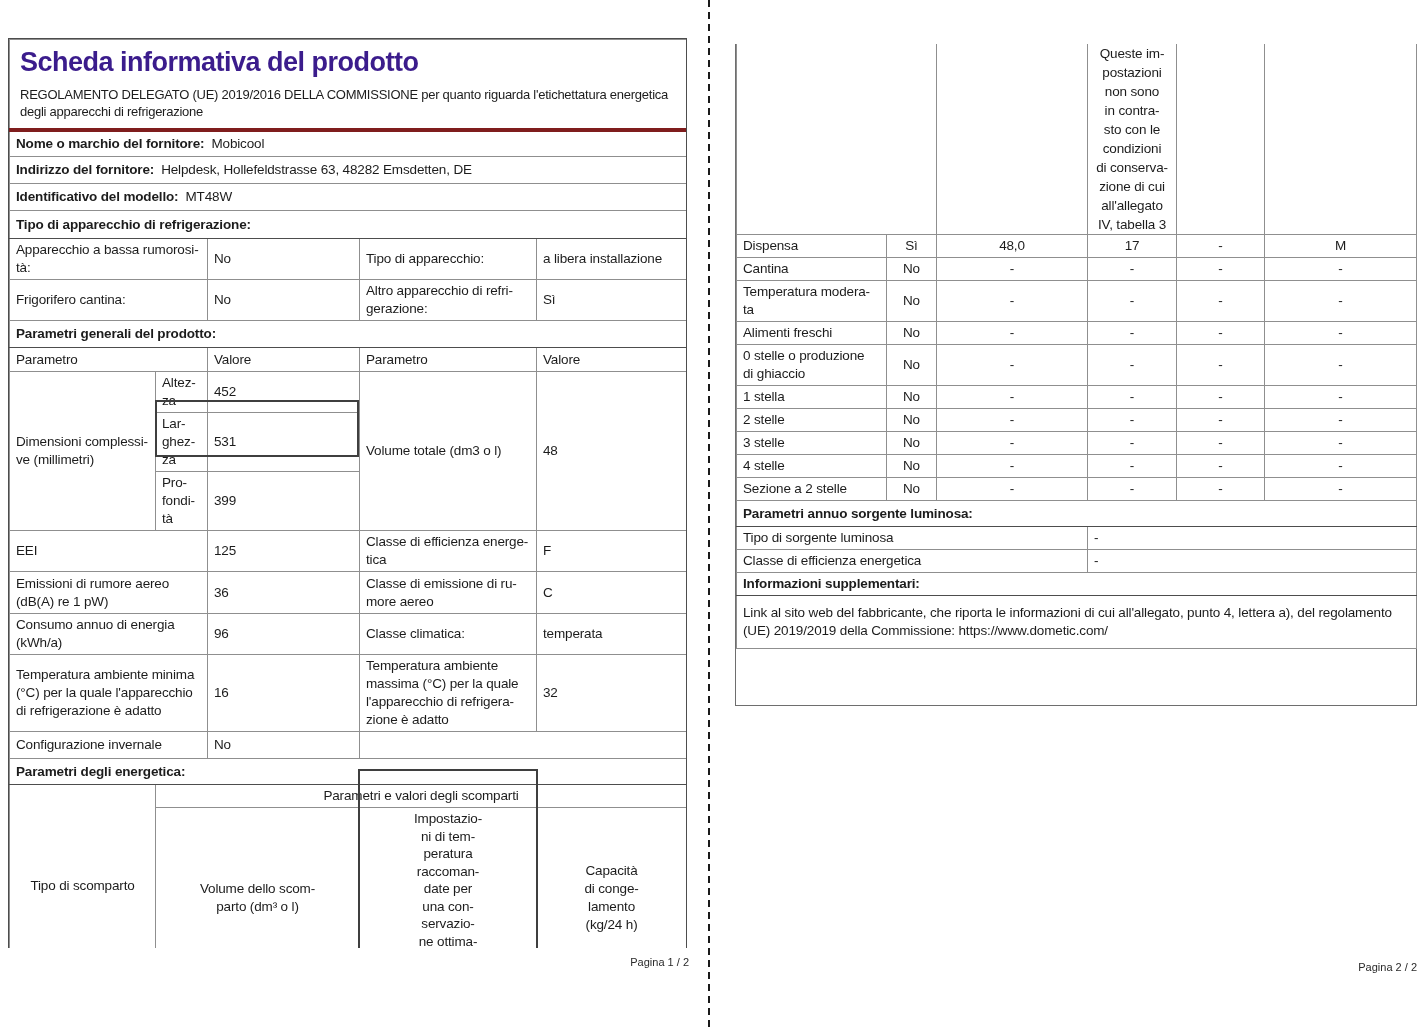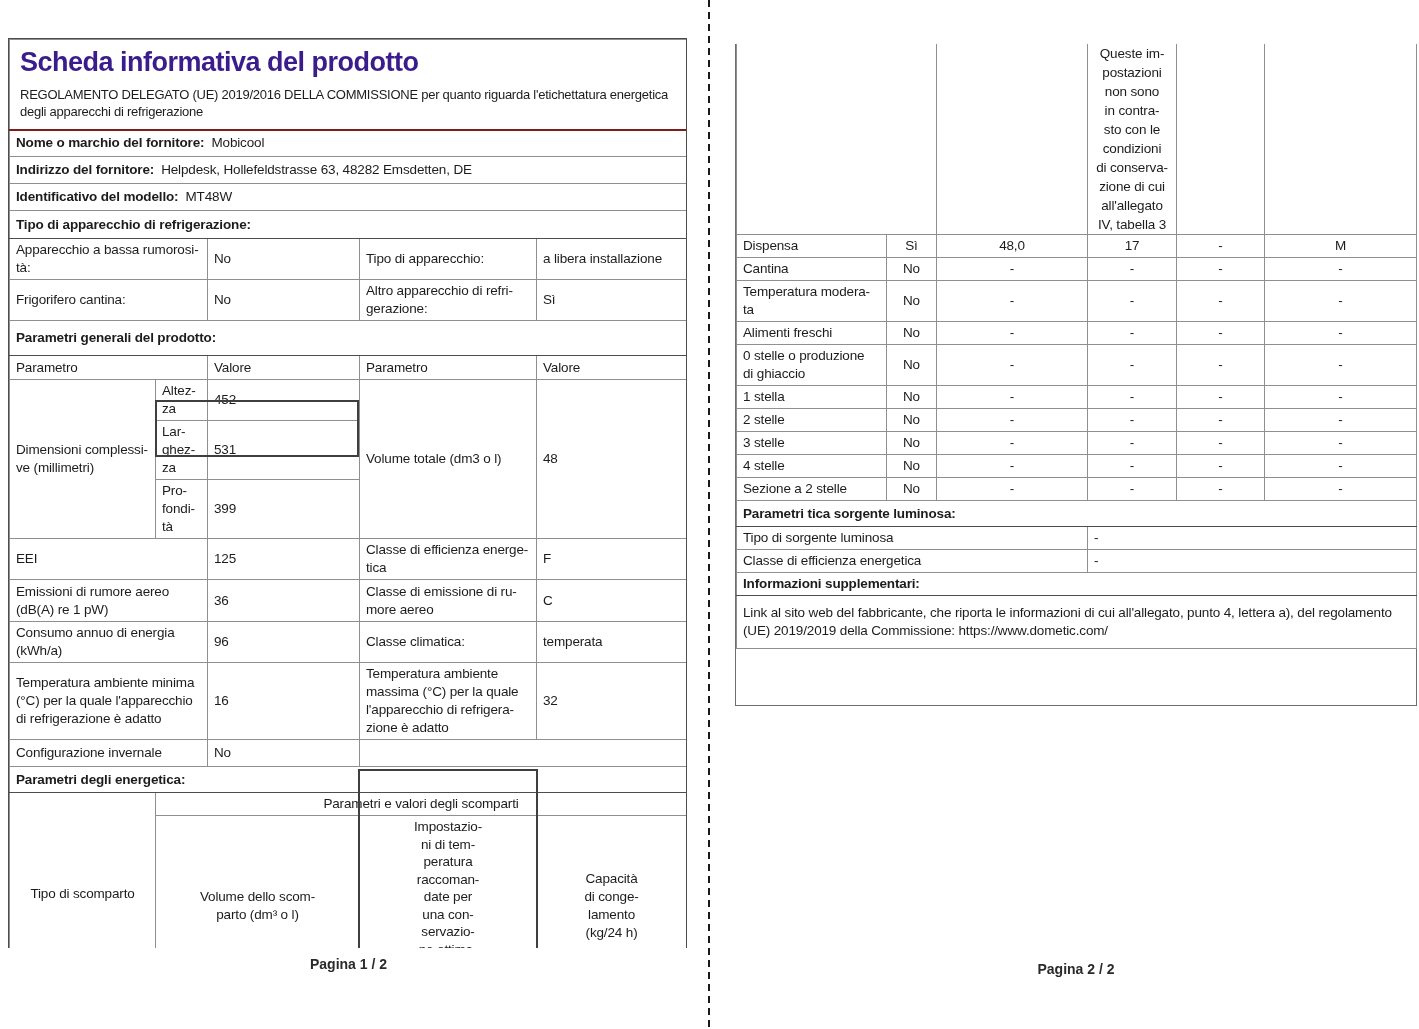--- a/index.html
+++ b/index.html
@@ -23,26 +23,26 @@
   .t2 { width:680px; }
   td { border:1px solid #8f8f8f; vertical-align:middle; padding:2px 6px;
        font-size:13.5px; line-height:18px; overflow:hidden; }
   .t2 td.noTop { border-top:none; }
   .t1 tr.lastrow td { border-bottom:none; }
   td.sec { border-top:1px solid #4d4d4d; border-bottom:1px solid #4d4d4d; font-weight:bold; }
   .b { font-weight:bold; }
   .val { margin-left:7px; }
   .c { text-align:center; }
   .pre { white-space:pre-line; }
-  .titleCell { padding:6px 4px 0 10px; border-bottom:2px solid #7f1d1d; vertical-align:top; }
+  .titleCell { padding:6px 4px 0 10px; border-bottom:4px solid #7f1d1d; vertical-align:top; }
   .docTitle { color:#3b1c8c; font-size:27px; font-weight:bold; letter-spacing:-0.5px; line-height:32px; }
   .regText { margin-top:8px; font-size:13px; line-height:17px; letter-spacing:-0.25px; white-space:pre-line; }
   .imposta { line-height:17.5px; padding:0 2px; }
   .note10 { line-height:19px; padding:0 2px; }
-  .pageNum { position:absolute; font-size:14px; color:#2a2a2a; text-align:center; letter-spacing:0;font-weight:bold; }
+  .pageNum { position:absolute; font-size:11px; color:#2a2a2a; text-align:right; letter-spacing:0; }
   .pn1 { left:8px; top:956px; width:681px; }
   .pn2 { left:735px; top:961px; width:682px; }
   .hlbox { position:absolute; border:2px solid #3f3f3f; pointer-events:none; }
   .hl-larg { left:146px; top:361px; width:204px; height:57px; }
   .hl-head { left:349px; top:730px; width:180px; height:190px; }
 </style>
 </head>
 <body>
 
 <div class="canvas">
@@ -90,21 +90,21 @@
         <td>a libera installazione</td>
       </tr>
       <tr style="height:38px">
         <td colspan="2" class="pre">Frigorifero cantina:</td>
         <td>No</td>
         <td class="pre">Altro apparecchio di refri-
 gerazione:</td>
         <td>Sì</td>
       </tr>
 
-      <tr style="height:35px">
+      <tr style="height:27px">
         <td colspan="5" class="sec">Parametri generali del prodotto:</td>
       </tr>
 
       <tr style="height:24px">
         <td colspan="2">Parametro</td>
         <td>Valore</td>
         <td>Parametro</td>
         <td>Valore</td>
       </tr>
 
@@ -313,21 +313,21 @@
       <tr style="height:20px">
         <td class="pre">Sezione a 2 stelle</td>
         <td class="c">No</td>
         <td class="c">-</td>
         <td class="c">-</td>
         <td class="c">-</td>
         <td class="c">-</td>
       </tr>
 
       <tr style="height:26px">
-        <td colspan="6" class="sec">Parametri tica sorgente luminosa:</td>
+        <td colspan="6" class="sec">Parametri annuo sorgente luminosa:</td>
       </tr>
       <tr style="height:20px">
         <td colspan="3">Tipo di sorgente luminosa</td>
         <td colspan="3">-</td>
       </tr>
       <tr style="height:21px">
         <td colspan="3">Classe di efficienza energetica</td>
         <td colspan="3">-</td>
       </tr>
 

